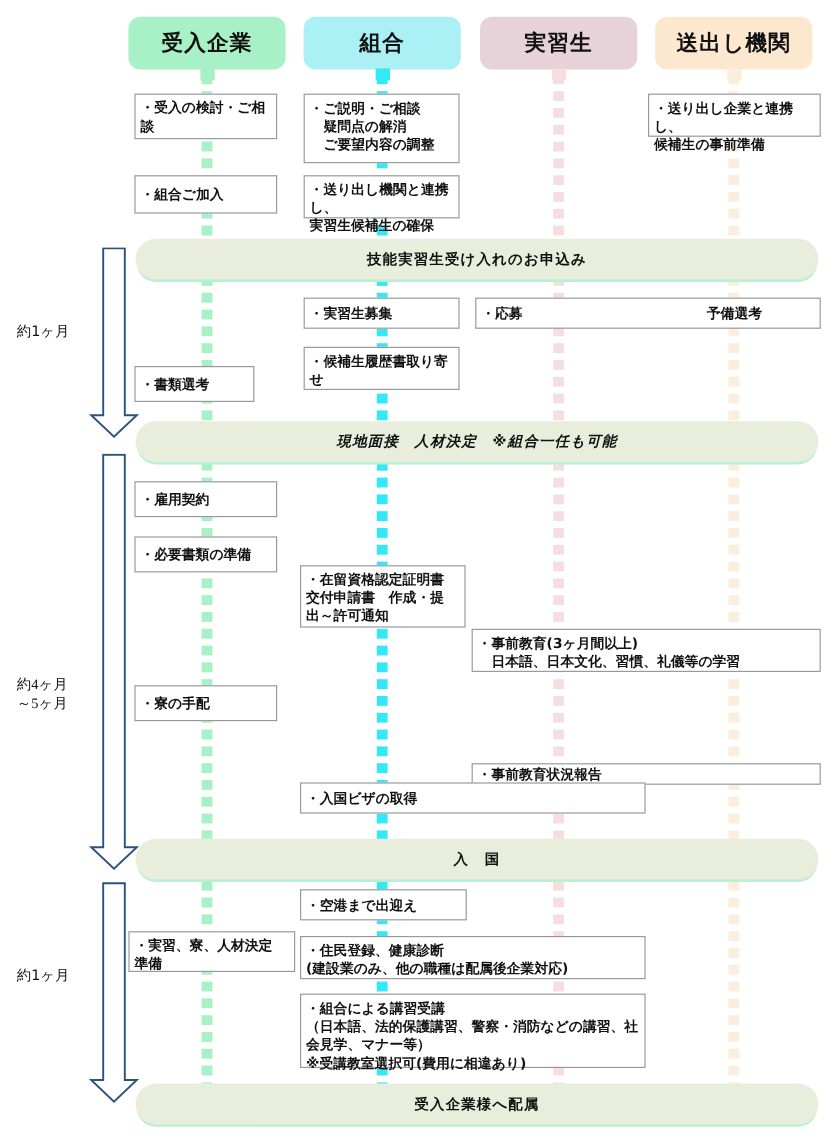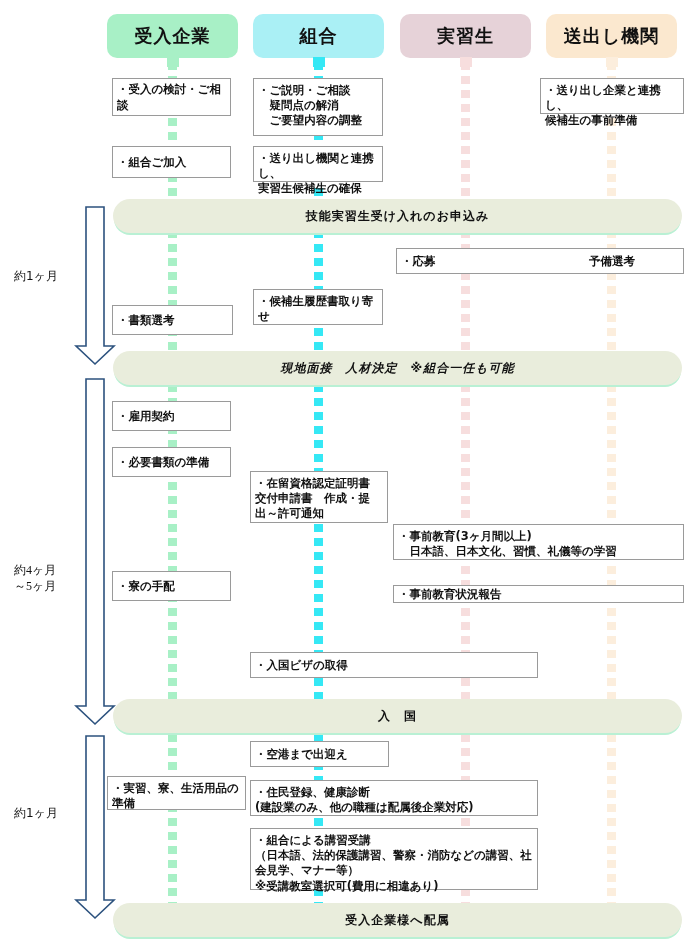--- a/index.html
+++ b/index.html
@@ -125,54 +125,55 @@
 　ご要望内容の調整</div>
   <div class="box" style="left: 540px; top: 78px; width: 144px; height: 36px; border-color: rgb(154, 154, 154);">・送り出し企業と連携し、
 候補生の事前準備</div>
 
   <div class="box" style="left: 112px; top: 146px; width: 119px; height: 32px; display: flex; align-items: center; border-color: rgb(154, 154, 154);">・組合ご加入</div>
   <div class="box" style="left: 253px; top: 146px; width: 130px; height: 36px; border-color: rgb(154, 154, 154);">・送り出し機関と連携し、
 実習生候補生の確保</div>
 
   <div class="banner" style="top: 199px; background: rgb(233, 237, 220); box-shadow: rgb(185, 240, 212) 0px 3px 0px -1px;">技能実習生受け入れのお申込み</div>
 
+  <div class="box" style="left: 253px; top: 248px; width: 130px; height: 26px; display: flex; align-items: center; border-color: rgb(154, 154, 154);">・実習生募集</div>
 
   <div class="box two-col" style="left: 396px; top: 248px; width: 288px; height: 26px; align-items: center; border-color: rgb(154, 154, 154);">
     <span>・応募</span>
     <span class="right-txt">予備選考</span>
   </div>
 
-  <div class="box" style="left: 112px; top: 305px; width: 121px; height: 30px; display: flex; align-items: center; border-color: rgb(154, 154, 154);">・書類選考</div>
+  <div class="box" style="left: 112px; top: 305px; width: 100px; height: 30px; display: flex; align-items: center; border-color: rgb(154, 154, 154);">・書類選考</div>
   <div class="box" style="left: 253px; top: 289px; width: 130px; height: 36px; border-color: rgb(154, 154, 154);">・候補生履歴書取り寄
 せ</div>
 
   <div class="banner" style="top: 351px; background: rgb(233, 237, 220); box-shadow: rgb(185, 240, 212) 0px 3px 0px -1px; font-style: italic;">現地面接　人材決定　※組合一任も可能</div>
 
   <div class="box" style="left: 112px; top: 401px; width: 119px; height: 30px; display: flex; align-items: center; border-color: rgb(154, 154, 154);">・雇用契約</div>
   <div class="box" style="left: 112px; top: 447px; width: 119px; height: 30px; display: flex; align-items: center; border-color: rgb(154, 154, 154);">・必要書類の準備</div>
 
   <div class="box" style="left: 250px; top: 471px; width: 138px; height: 52px; border-color: rgb(154, 154, 154);">・在留資格認定証明書
 交付申請書　作成・提
 出～許可通知</div>
 
   <div class="box" style="left: 393px; top: 524px; width: 291px; height: 36px; border-color: rgb(154, 154, 154);">・事前教育(3ヶ月間以上)
 　日本語、日本文化、習慣、礼儀等の学習</div>
 
   <div class="box" style="left: 112px; top: 571px; width: 119px; height: 30px; display: flex; align-items: center; border-color: rgb(154, 154, 154);">・寮の手配</div>
 
 
-  <div class="box" style="left: 393px; top: 585px; width: 291px; height: 18px; display: flex; align-items: center; border-color: rgb(154, 154, 154);">・事前教育状況報告</div>
+  <div class="box" style="left: 393px; top: 636px; width: 291px; height: 18px; display: flex; align-items: center; border-color: rgb(154, 154, 154);">・事前教育状況報告</div>
 
   <div class="box" style="left: 250px; top: 652px; width: 288px; height: 26px; display: flex; align-items: center; border-color: rgb(154, 154, 154);">・入国ビザの取得</div>
 
   <div class="banner" style="top: 699px; background: rgb(233, 237, 220); box-shadow: rgb(185, 240, 212) 0px 3px 0px -1px;">入　国</div>
 
   <div class="box" style="left: 250px; top: 741px; width: 139px; height: 26px; display: flex; align-items: center; border-color: rgb(154, 154, 154);">・空港まで出迎え</div>
 
-  <div class="box" style="left: 107px; top: 776px; width: 139px; height: 34px; border-color: rgb(154, 154, 154);">・実習、寮、生活用品の
+  <div class="box" style="left: 107px; top: 776px; width: 139px; height: 34px; border-color: rgb(154, 154, 154);">・実習、寮、人材決定
 準備</div>
 
   <div class="box" style="left: 250px; top: 780px; width: 288px; height: 36px; border-color: rgb(154, 154, 154);">・住民登録、健康診断
 (建設業のみ、他の職種は配属後企業対応)</div>
 
   <div class="box" style="left: 250px; top: 828px; width: 288px; height: 62px; border-color: rgb(154, 154, 154);">・組合による講習受講
 （日本語、法的保護講習、警察・消防などの講習、社
 会見学、マナー等）
 ※受講教室選択可(費用に相違あり)</div>
 

